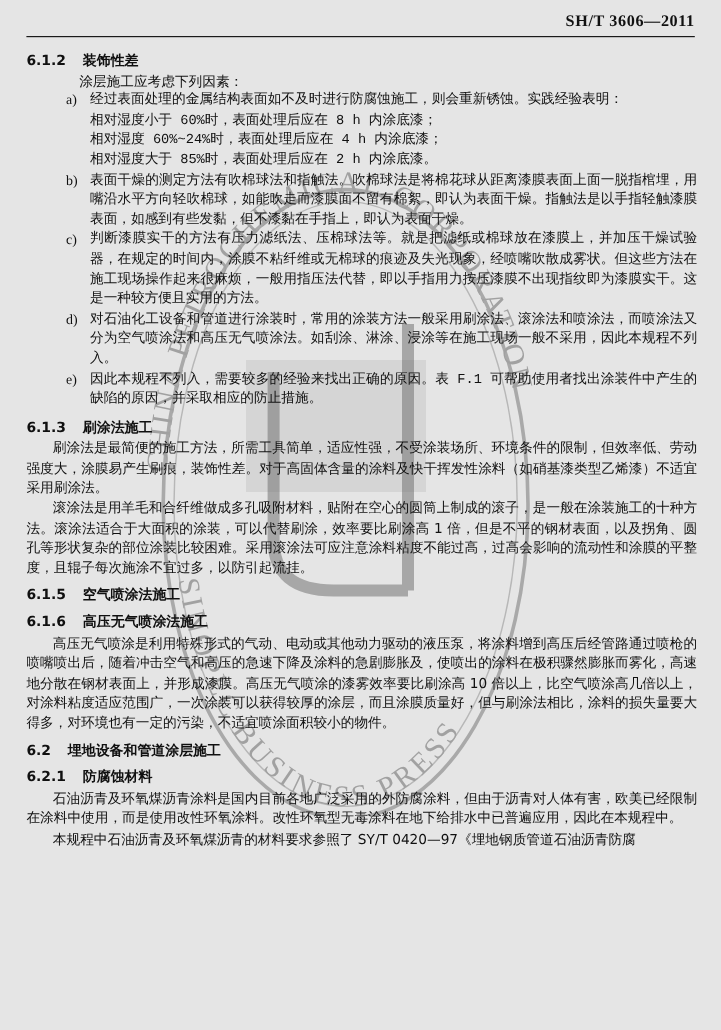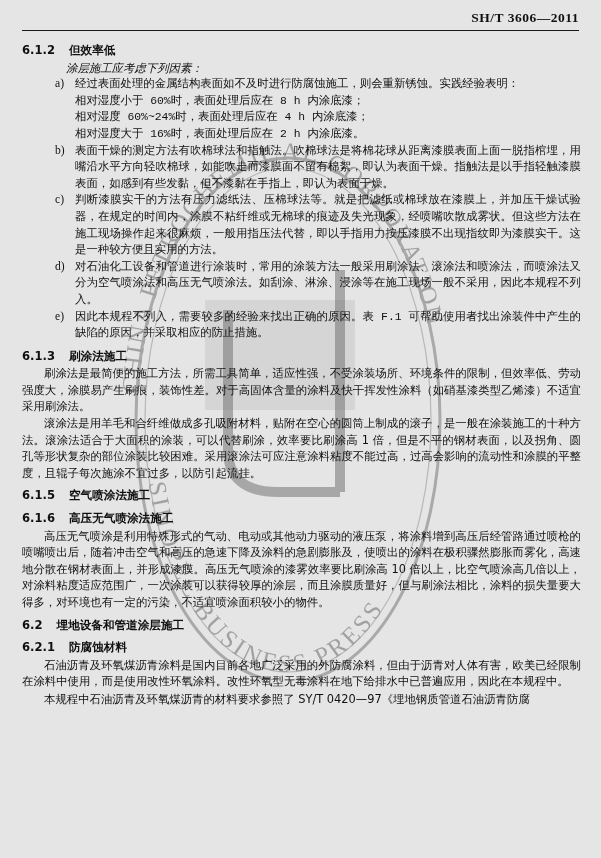--- a/index.html
+++ b/index.html
@@ -97,21 +97,21 @@
     top: 0;
     font-family: "Liberation Serif", serif;
     font-size: 11.6px;
   }
   .li > .txt {
     display: block;
     text-align: justify;
     text-justify: inter-ideograph;
     font-family: Liberation Mono, monospace;
   }
-  .lead { margin-left: 22px; font-style: italic; }
+  .lead { margin-left: 22px; }
 
   .blk { margin-top: 1px; }
 </style>
 </head>
 <body>
 
 <div class="page">
 
   <div class="header">SH/T  3606—2011</div>
   <div class="rule"></div>
@@ -134,39 +134,39 @@
       <g stroke="#6b6b6b" stroke-width="10" fill="none">
         <path d="M 150,190 L 150,330 Q 150,372 200,372 L 262,372"></path>
         <path d="M 262,150 L 262,372"></path>
       </g>
     </svg>
   </div>
 
   <div class="content">
 
     <div class="h-num">
-      <span>6.1.2</span><span class="t">但效率低</span>
+      <span>6.1.2</span><span class="t">装饰性差</span>
     </div>
     <p class="indent lead">涂层施工应考虑下列因素：</p>
 
     <div class="li">
       <span class="mark">a)</span>
       <span class="txt">经过表面处理的金属结构表面如不及时进行防腐蚀施工，则会重新锈蚀。实践经验表明：</span>
     </div>
     <div class="li">
       <span class="mark"></span>
       <span class="txt">相对湿度小于 60%时，表面处理后应在 8 h 内涂底漆；</span>
     </div>
     <div class="li">
       <span class="mark"></span>
       <span class="txt">相对湿度 60%~24%时，表面处理后应在 4 h 内涂底漆；</span>
     </div>
     <div class="li">
       <span class="mark"></span>
-      <span class="txt">相对湿度大于 16%时，表面处理后应在 2 h 内涂底漆。</span>
+      <span class="txt">相对湿度大于 85%时，表面处理后应在 2 h 内涂底漆。</span>
     </div>
     <div class="li">
       <span class="mark">b)</span>
       <span class="txt">表面干燥的测定方法有吹棉球法和指触法。吹棉球法是将棉花球从距离漆膜表面上面一脱指棺埋，用嘴沿水平方向轻吹棉球，如能吹走而漆膜面不留有棉絮，即认为表面干燥。指触法是以手指轻触漆膜表面，如感到有些发黏，但不漆黏在手指上，即认为表面干燥。</span>
     </div>
     <div class="li">
       <span class="mark">c)</span>
       <span class="txt">判断漆膜实干的方法有压力滤纸法、压棉球法等。就是把滤纸或棉球放在漆膜上，并加压干燥试验器，在规定的时间内，涂膜不粘纤维或无棉球的痕迹及失光现象，经喷嘴吹散成雾状。但这些方法在施工现场操作起来很麻烦，一般用指压法代替，即以手指用力按压漆膜不出现指纹即为漆膜实干。这是一种较方便且实用的方法。</span>
     </div>
     <div class="li">

